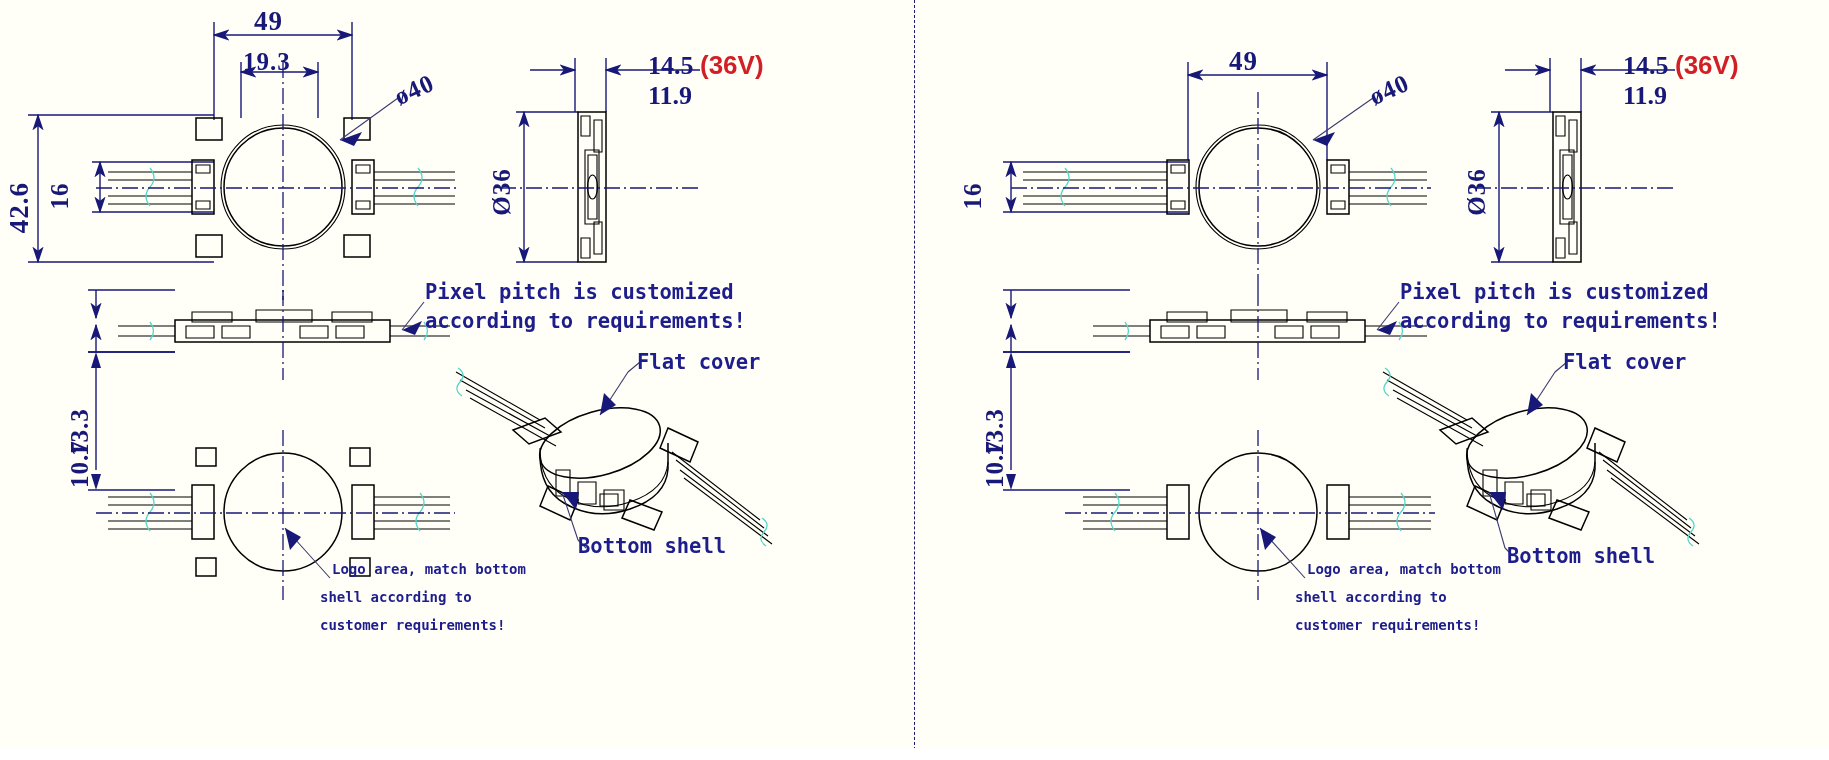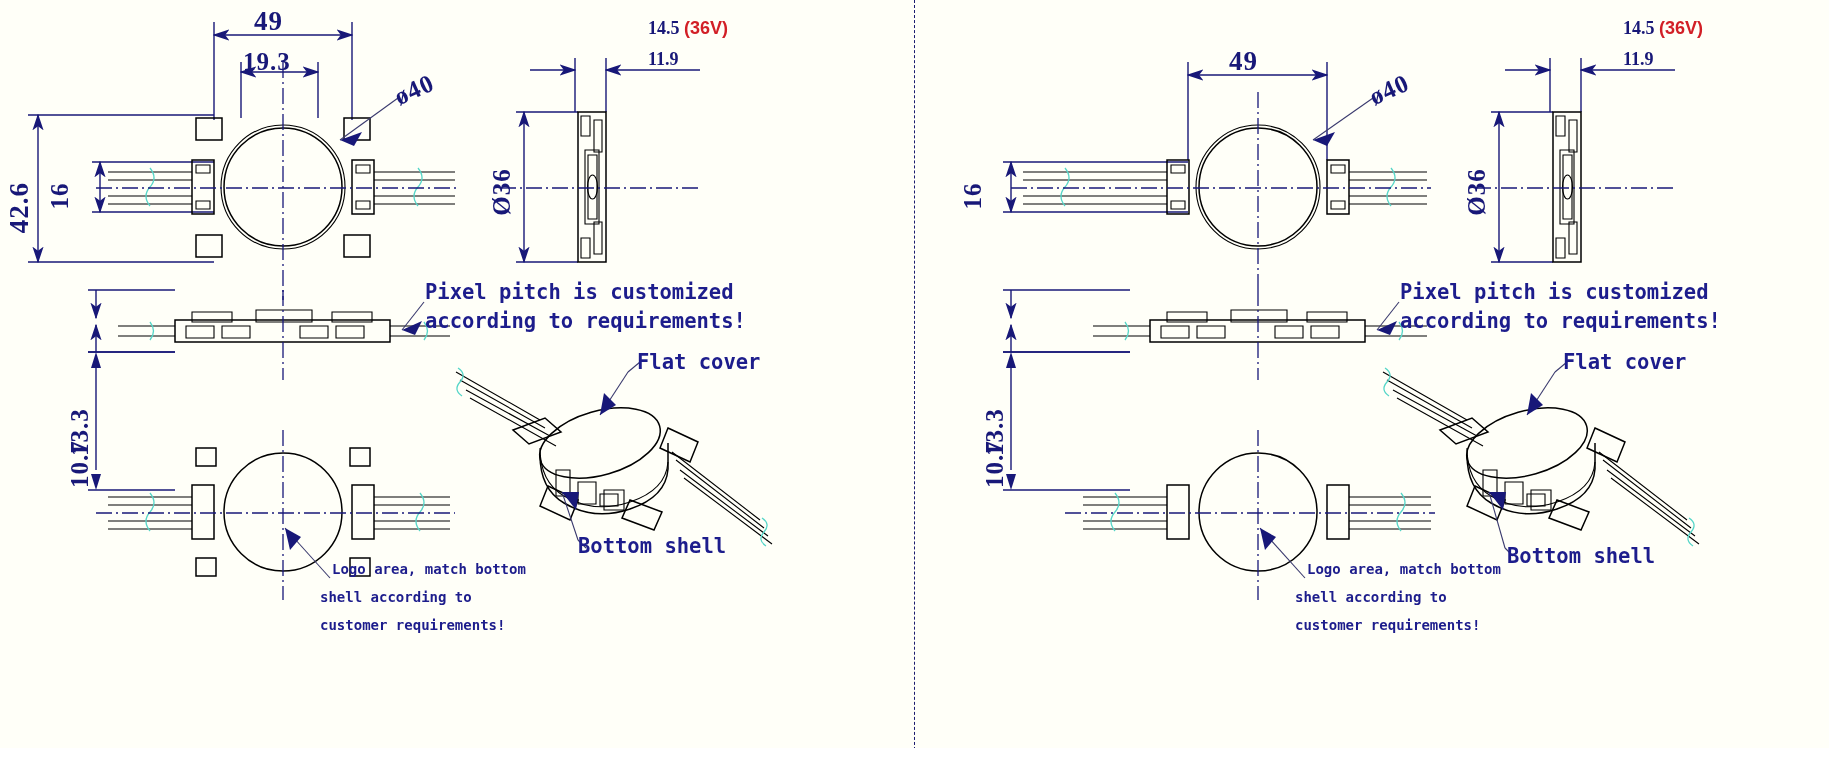--- a/index.html
+++ b/index.html
@@ -16,21 +16,21 @@
        font-weight:700;letter-spacing:1px;white-space:nowrap;}
   .dim.big{font-size:27px;}
   .dim.mid{font-size:25px;}
   .dim.vert{transform-origin:center center;}
   .note{position:absolute;color:#1d1d8c;font-family:"DejaVu Sans Mono",monospace;
         font-size:20.5px;font-weight:700;white-space:nowrap;line-height:28px;letter-spacing:0px;}
   .note.sm{font-size:14px;line-height:27px;}
   .redv{color:#d21f26;font-family:"Liberation Sans",sans-serif;font-weight:700;}
   .bluev{color:#181878;}
   .voltline{position:absolute;white-space:nowrap;font-family:"Liberation Serif",serif;
-            font-weight:700;font-size:18px;}
+            font-weight:700;font-size:26px;margin-top:32px;}
   svg{position:absolute;left:0;top:0;overflow:visible;}
   .ln{stroke:#181878;stroke-width:1.4;fill:none;}
   .ln-blk{stroke:#000;stroke-width:1.5;fill:none;}
   .ln-blk-t{stroke:#000;stroke-width:1.1;fill:none;}
   .ln-cy{stroke:#56d6c8;stroke-width:1.3;fill:none;}
   .cl{stroke:#181878;stroke-width:1.3;fill:none;stroke-dasharray:16 4 2 4;}
   .lead{stroke:#3a3a6e;stroke-width:1.1;fill:none;}
   .ar{fill:#181878;}
 </style>
 </head>

